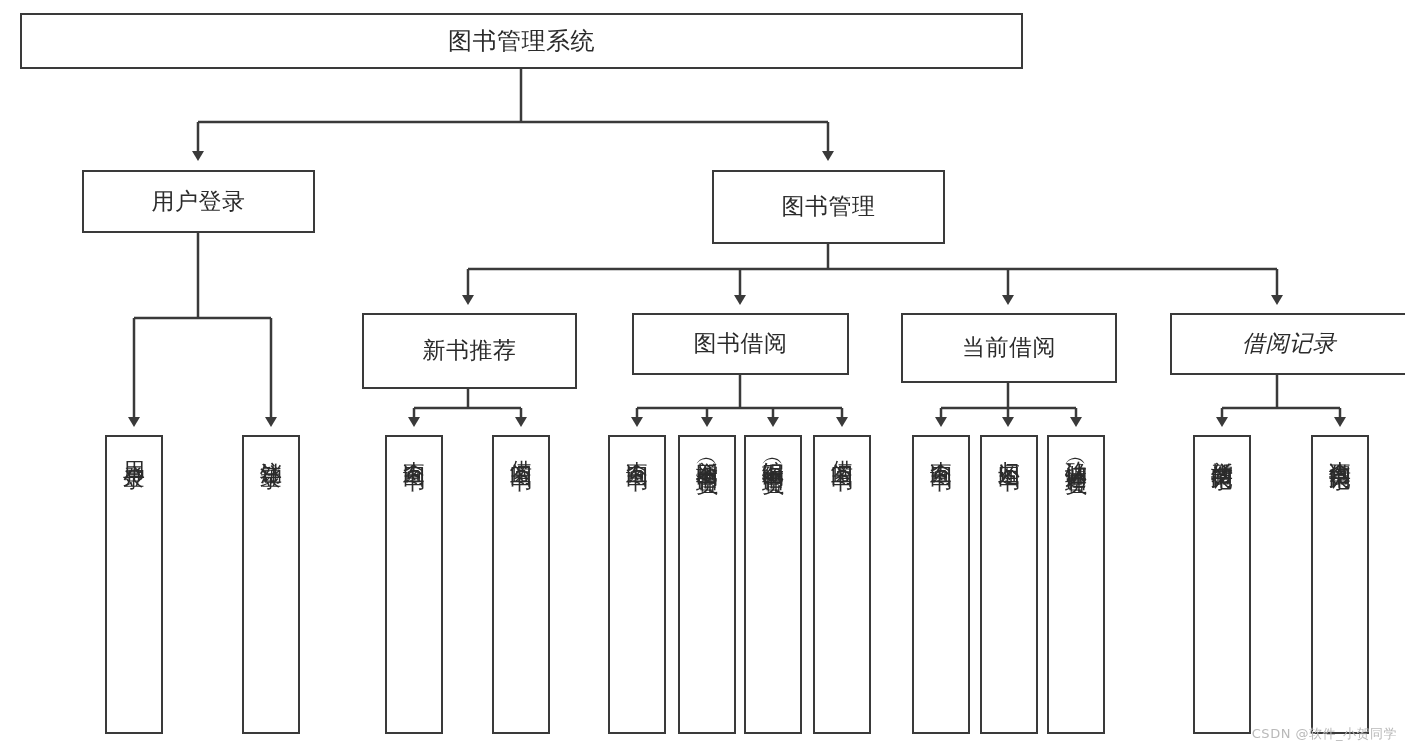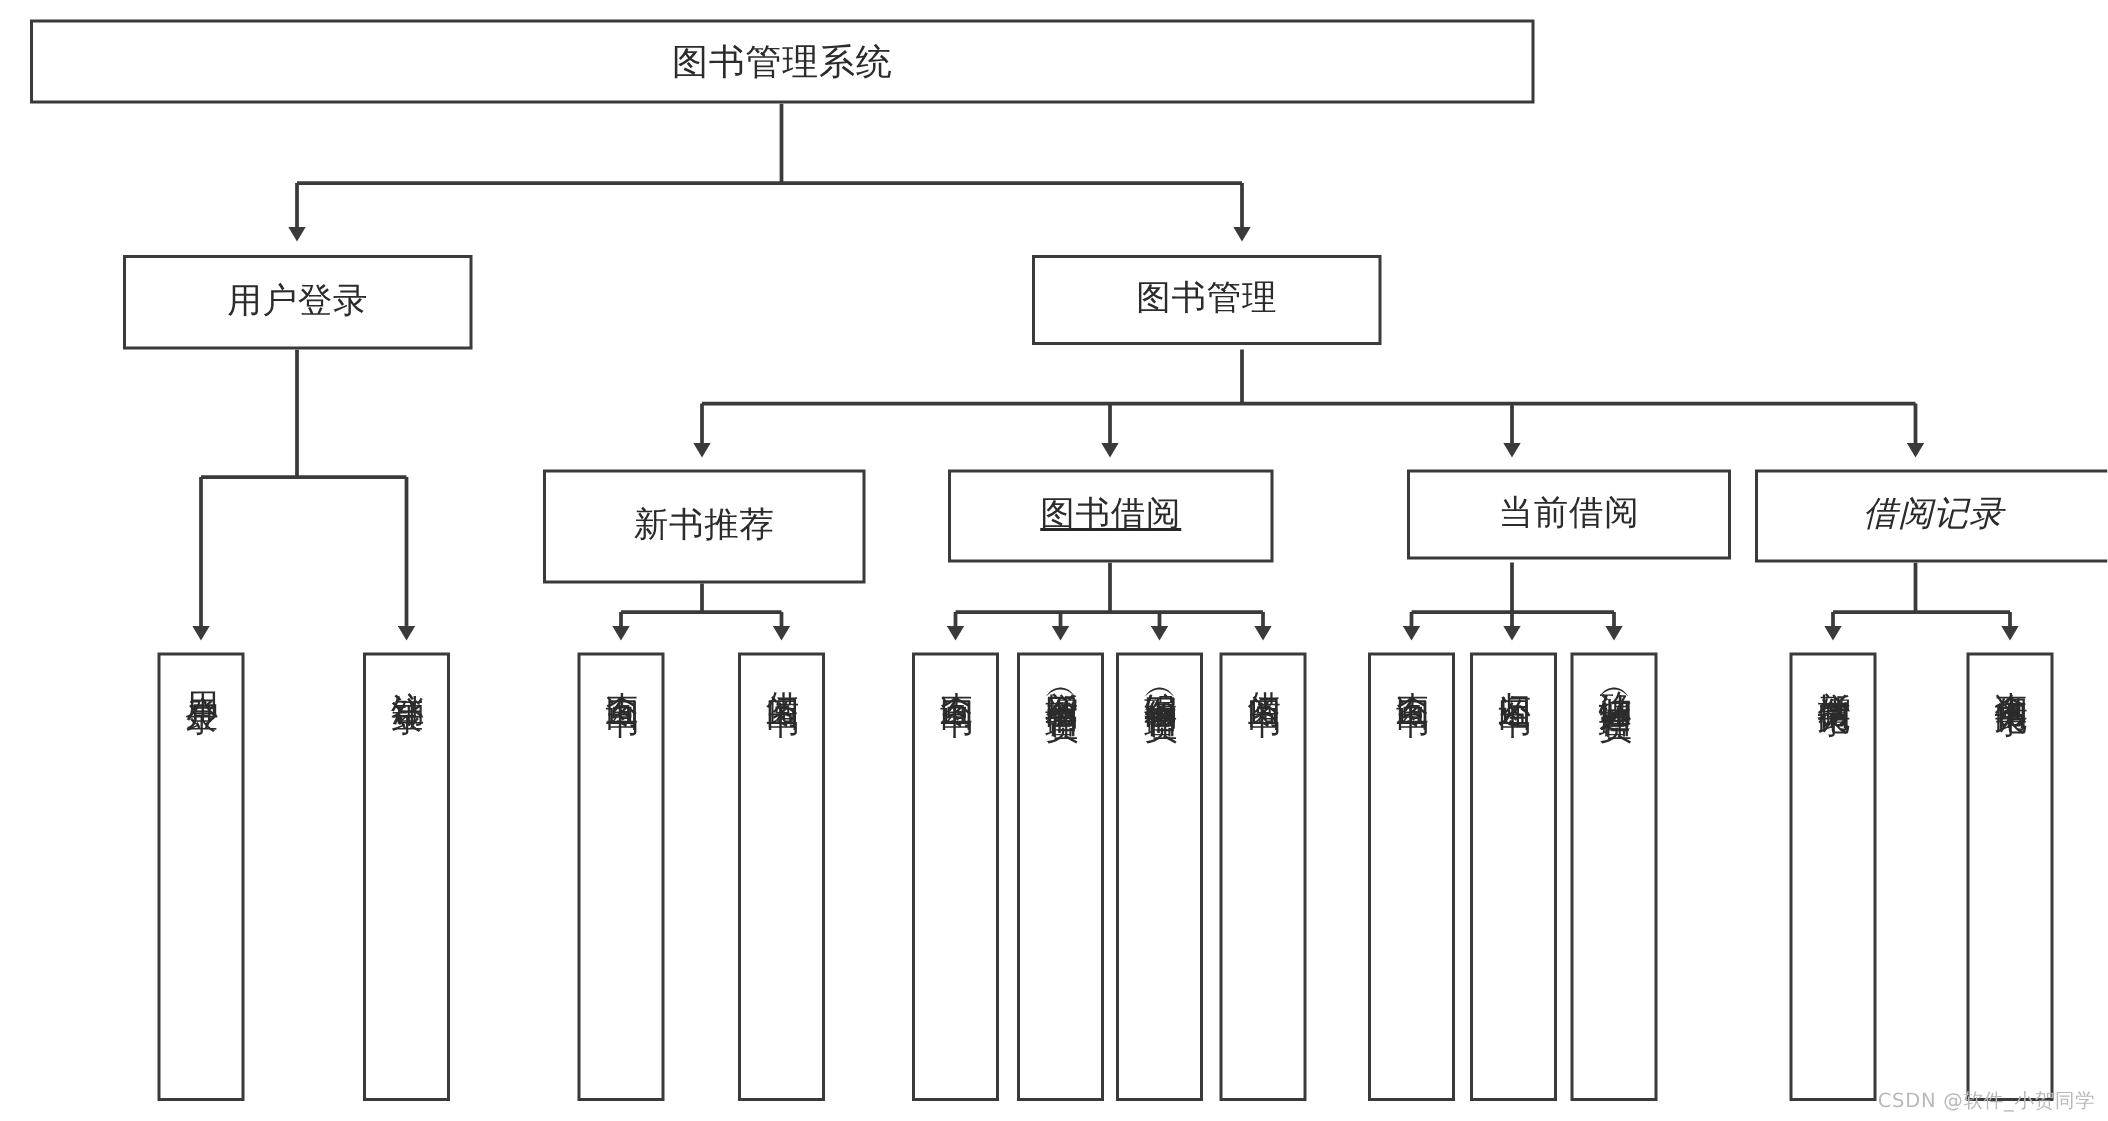--- a/index.html
+++ b/index.html
@@ -134,31 +134,31 @@
     </g>
   </svg>
 
   <div class="node horiz root" style="left:20px; top:13px; width:1003px; height:56px;">
     <span class="label">图书管理系统</span>
   </div>
 
   <div class="node horiz" style="left:82px; top:170px; width:233px; height:63px;">
     <span class="label">用户登录</span>
   </div>
-  <div class="node horiz" style="left:688px; top:170px; width:233px; height:60px;">
+  <div class="node horiz" style="left:712px; top:170px; width:233px; height:74px;">
     <span class="label">图书管理</span>
   </div>
 
   <div class="node horiz" style="left:362px; top:313px; width:215px; height:76px;">
     <span class="label">新书推荐</span>
   </div>
-  <div class="node horiz" style="left:632px; top:313px; width:217px; height:62px;text-decoration:underline;">
+  <div class="node horiz" style="left:632px; top:313px; width:217px; height:62px;">
     <span class="label">图书借阅</span>
   </div>
-  <div class="node horiz" style="left:938px; top:313px; width:216px; height:60px;">
+  <div class="node horiz" style="left:901px; top:313px; width:216px; height:70px;">
     <span class="label">当前借阅</span>
   </div>
   <div class="node horiz" style="left:1170px; top:313px; width:238px; height:62px;font-style:italic;">
     <span class="label">借阅记录</span>
   </div>
 
   <div class="node vert" style="left:105px; top:435px; width:58px; height:299px;">
     <span class="label">用户登录</span>
   </div>
   <div class="node vert" style="left:242px; top:435px; width:58px; height:299px;">

